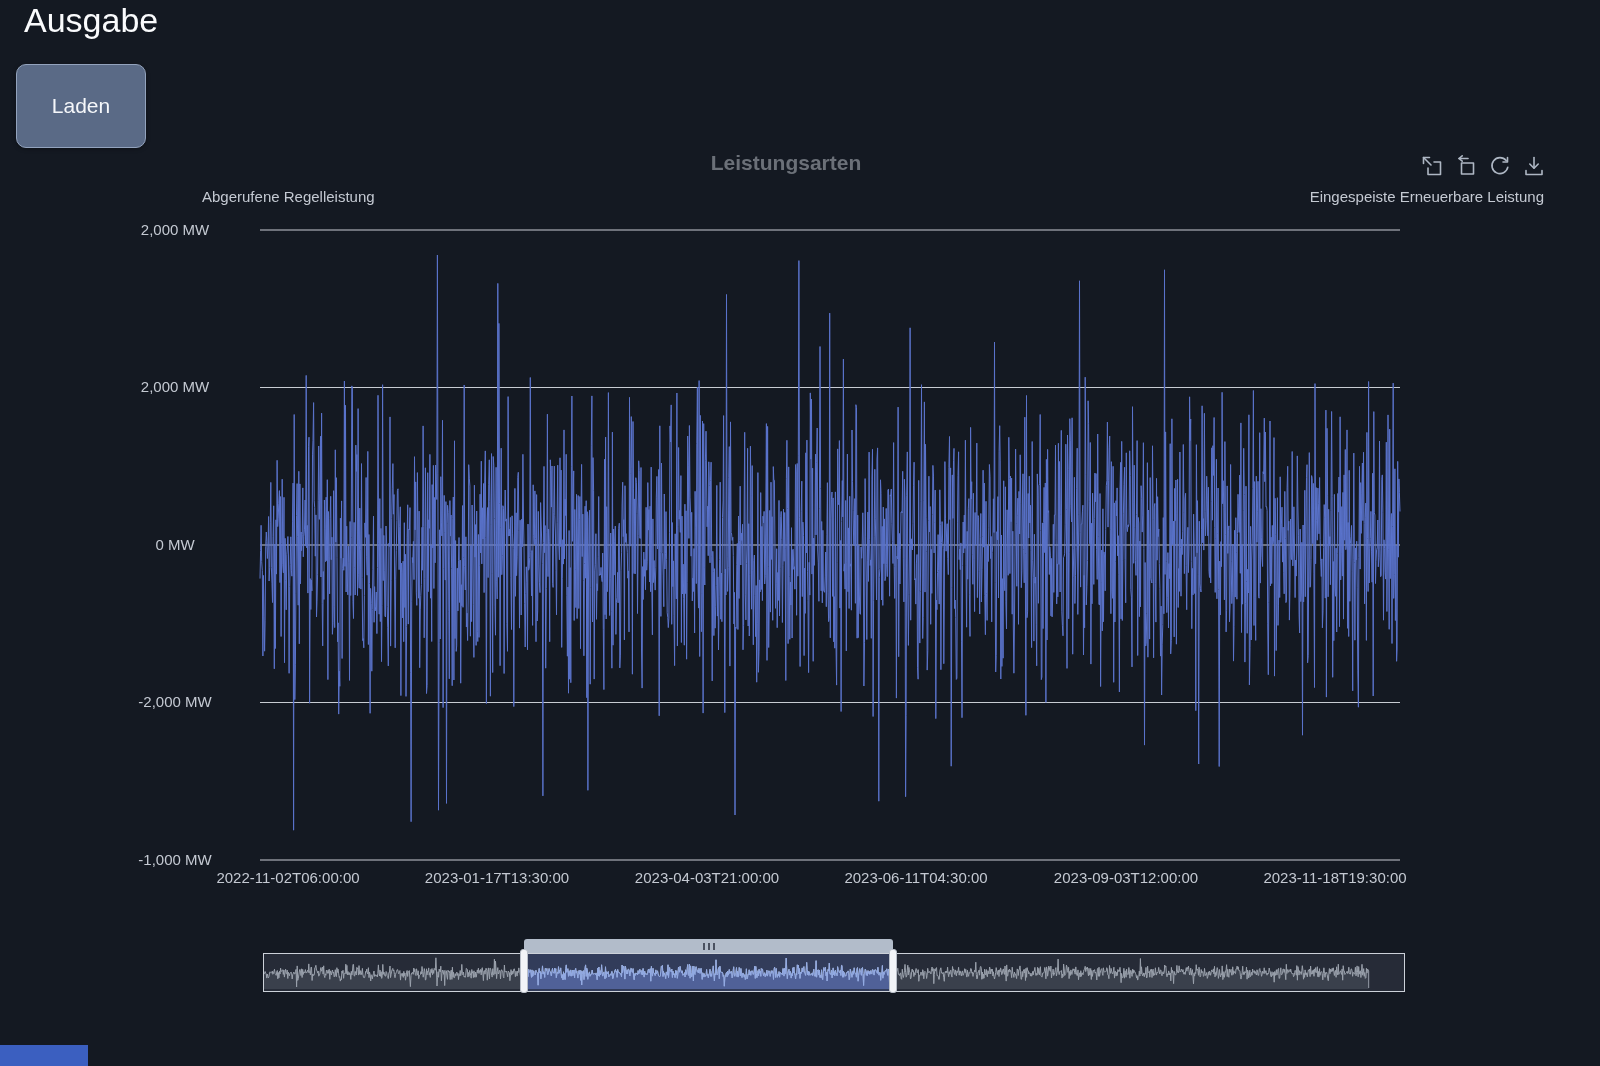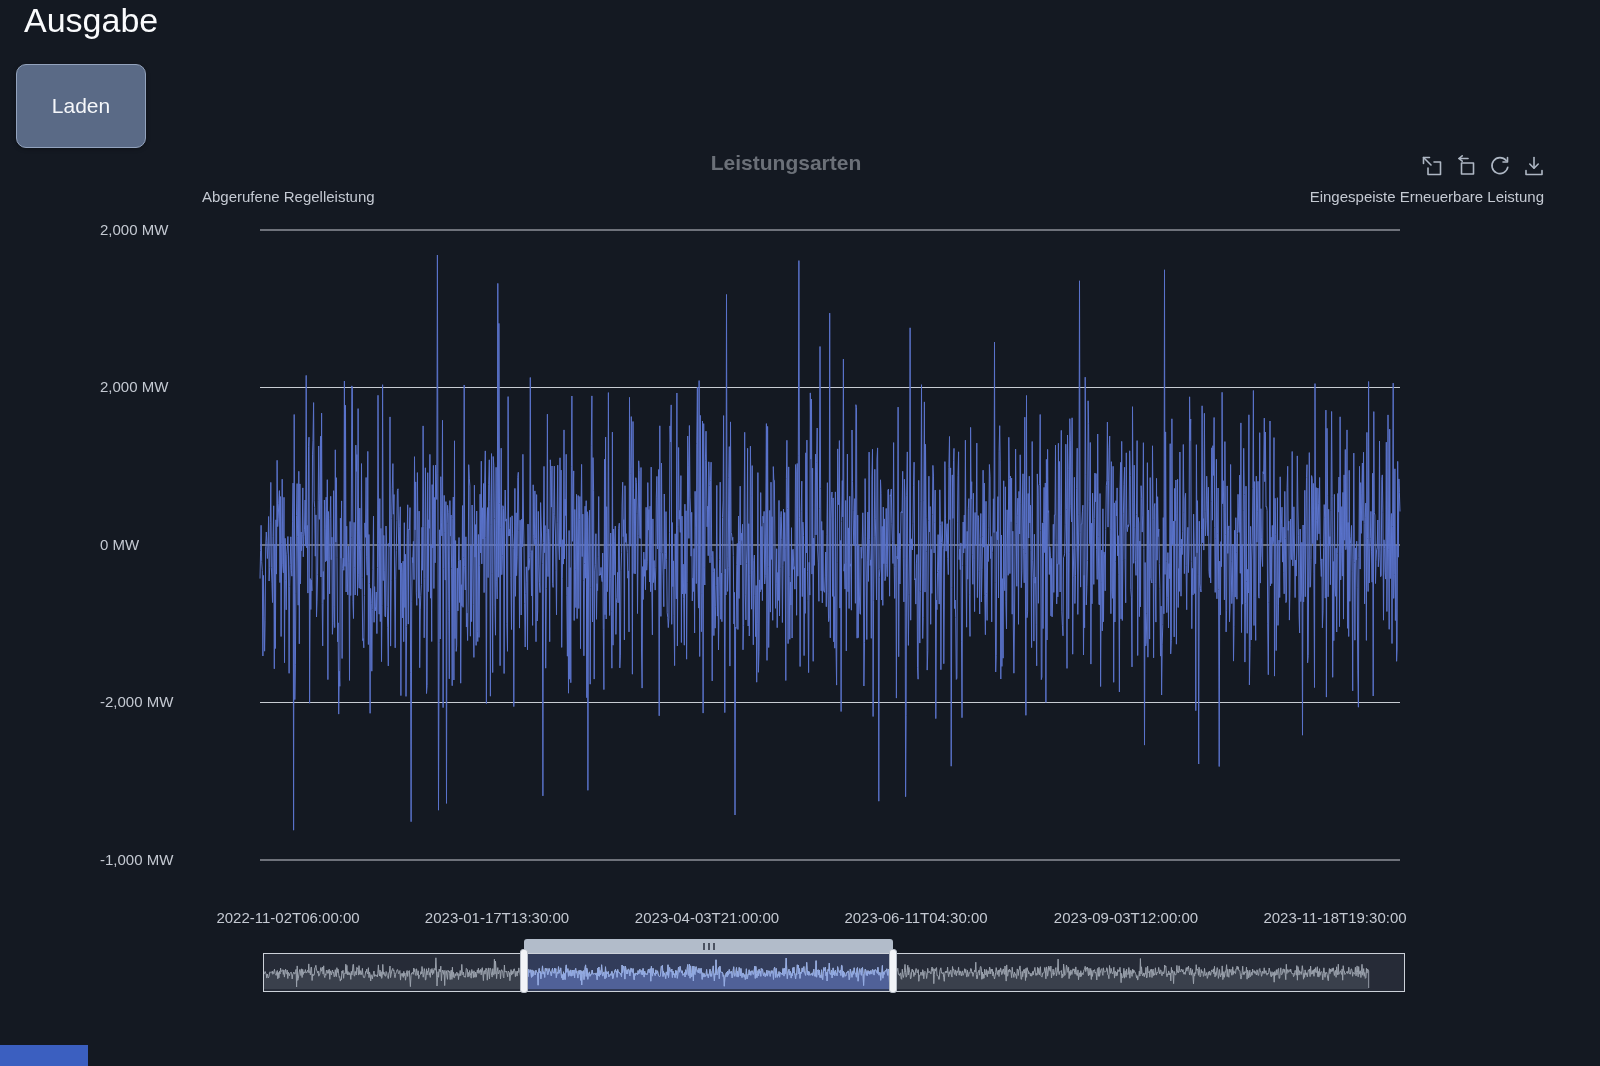--- a/index.html
+++ b/index.html
@@ -14,23 +14,23 @@
   .chart-title{position:absolute;left:0;top:151px;width:1572px;text-align:center;
                font-size:21px;font-weight:700;color:#6b7078;}
   .axis-name{position:absolute;top:188px;font-size:15px;color:#c4c9d2;}
   .axis-name.left{left:162px;margin-left:40px;}
   .axis-name.right{right:56px;text-align:left;}
   .toolbox{position:absolute;top:154px;right:54px;display:flex;gap:10px;}
   .tbi{width:24px;height:24px;cursor:pointer;display:inline-block;}
   .tbi svg{width:24px;height:24px;}
   .tbi path{stroke:#aeb7c4;stroke-width:1.6;fill:none;stroke-linecap:round;stroke-linejoin:round;}
   svg.main{position:absolute;left:0;top:0;}
-  .ytick{position:absolute;left:100px;width:150px;text-align:left;font-size:15px;color:#c4c9d2;line-height:22px;}
+  .ytick{position:absolute;left:100px;width:150px;text-align:center;font-size:15px;color:#c4c9d2;line-height:22px;}
   .yt0{top:219px}.yt1{top:376px}.yt2{top:534px}.yt3{top:691px}.yt4{top:849px}
-  .xtick{position:absolute;top:869px;width:220px;text-align:center;font-size:15px;color:#c4c9d2;margin-top:40px;}
+  .xtick{position:absolute;top:869px;width:220px;text-align:center;font-size:15px;color:#c4c9d2;}
   .xt0{left:178px}.xt1{left:387px}.xt2{left:597px}.xt3{left:806px}.xt4{left:1016px}.xt5{left:1225px}
   .dz{position:absolute;left:263px;top:938px;width:1142px;height:58px;}
   .dz-bar{position:absolute;top:1px;height:15px;background:#b2bcca;border-radius:3px;
           display:flex;align-items:center;justify-content:center;gap:3px;cursor:grab;}
   .dz-bar i{display:block;width:2px;height:7px;background:#4a5160;}
   .dz-track{position:absolute;left:0;top:15px;width:1140px;height:37px;
             border:1px solid #ccd1d9;background:rgba(52,59,72,0.55);}
   .dz-track svg{display:block;}
   .dz-handle{position:absolute;top:11px;width:8px;height:44px;background:#f2f4f8;
              border:1px solid #b9bfc9;border-radius:3px;cursor:ew-resize;box-sizing:border-box;}

